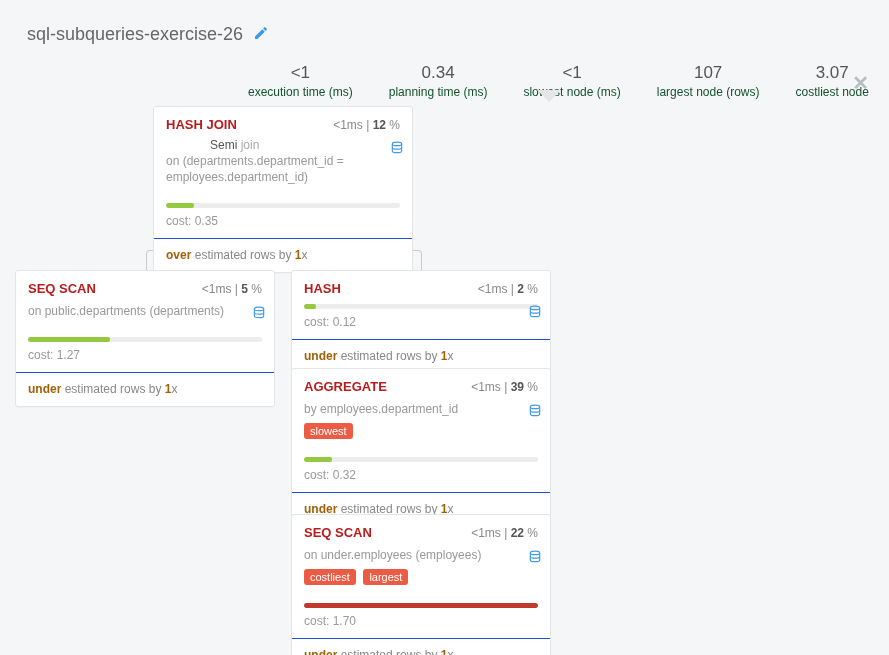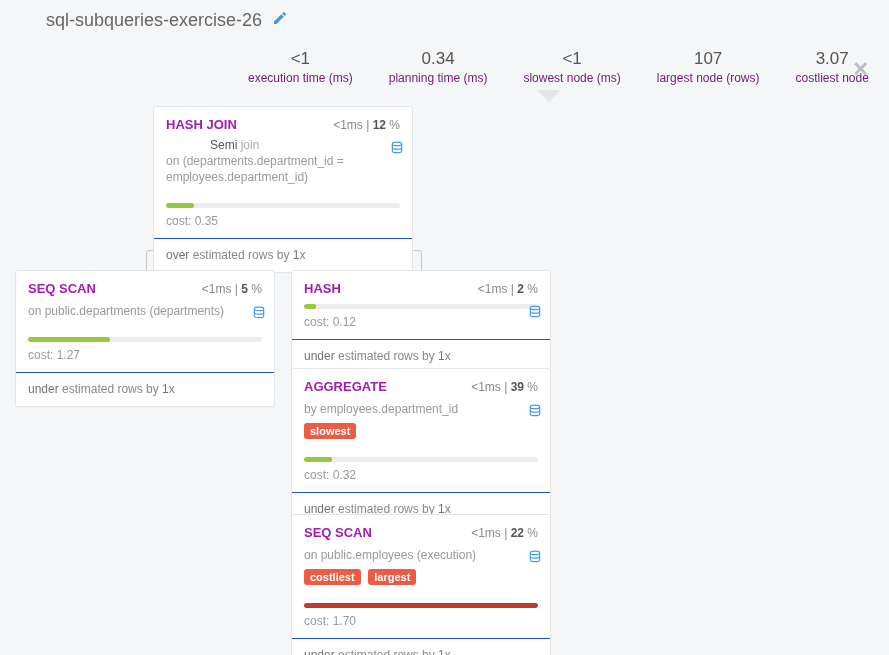--- a/index.html
+++ b/index.html
@@ -1,47 +1,47 @@
 <!DOCTYPE html>
 <html><head>
 <meta charset="utf-8">
 <style>
 * { box-sizing: border-box; margin: 0; padding: 0; }
 body { font-family: -apple-system, BlinkMacSystemFont, "Segoe UI", Helvetica, Arial, sans-serif; background: #f5f6f7; color: #555; font-size: 13px; width: 889px; height: 655px; overflow: hidden; position: relative; }
-.title-row { display: flex; align-items: flex-start; padding: 10px 0 0 46px; }
+.title-row { display: flex; align-items: center; padding: 10px 0 0 27px; margin-top: 14px; }
 .title { color: #666; font-size: 18px; font-weight: 400; }
 .edit-icon { color: #3f9ae8; margin-left: 10px; }
 .metrics { display: flex; justify-content: flex-start; padding: 18px 0 0 230px; position: relative; }
 .metric { text-align: center; padding: 0 18px; }
 .metric-val { font-size: 17px; color: #555; }
-.metric-lbl { font-size: 12px; color: #701a75; margin-top: 2px; }
+.metric-lbl { font-size: 12px; color: #14532d; margin-top: 2px; }
 .close-icon { position: absolute; right: 20px; top: 26px; color: #b9bdc1; font-size: 20px; font-weight: bold; }
 .caret-down { width: 0; height: 0; position: absolute; left: 537px; top: 90px; border-left: 12px solid transparent; border-right: 12px solid transparent; border-top: 12px solid #e4e6e8; }
 .canvas { position: absolute; left: 0; top: 90px; right: 0; bottom: 0; }
 .conn { position: absolute; border: 1px solid #c8cacc; background: transparent; }
 .node { position: absolute; width: 260px; background: #fff; border: 1px solid #e3e6e8; border-radius: 3px; box-shadow: 0 1px 0 rgba(0,0,0,.02); }
 .node-head { display: flex; align-items: baseline; padding: 10px 12px 6px 12px; }
-.node-type { font-weight: 700; color: #a21caf; font-size: 13px; }
+.node-type { font-weight: 700; color: #b91c1c; font-size: 13px; }
 .node-stats { margin-left: auto; font-size: 12px; color: #888; }
 .node-stats b { color: #555; }
 .node-body { padding: 0 12px 8px 12px; position: relative; }
 .sub1 { font-size: 12px; color: #555; margin-left: 44px; }
 .sub1 .muted { color: #aaa; }
 .sub2 { font-size: 12px; color: #999; line-height: 1.35; margin-top: 1px; }
 .db-icon { position: absolute; right: 8px; top: 2px; }
 .db-icon svg { width: 14px; height: 16px; }
 .badges { margin-top: 6px; }
-.badge { display: inline-block; background: #ec5b44; color: #fff; font-size: 11px; font-weight: 700; padding: 2px 6px; border-radius: 3px; margin-right: 4px; }
+.badge { display: inline-block; background: #ec5b44; color: #fff; font-size: 11px; font-weight: 400; padding: 2px 6px; border-radius: 3px; margin-right: 4px; }
 .bar-track { height: 5px; background: #ececec; border-radius: 2px; margin: 10px 12px 0 12px; overflow: hidden; }
 .bar-fill { height: 100%; border-radius: 2px; }
 .bar-g { background: #95c940; }
 .bar-r { background: #c13a2c; }
 .cost-row { padding: 6px 12px 10px 12px; border-bottom: 1px solid #1d4ed8; font-size: 12px; color: #999; }
 .est-row { padding: 9px 12px 10px 12px; font-size: 12px; color: #888; }
-.est-row b { color: #737373; font-weight: 400; }
+.est-row b { color: #a16207; font-weight: 700; }
 </style>
 </head>
 <body>
 
 <div class="title-row">
   <span class="title">sql-subqueries-exercise-26</span>
   <span class="edit-icon">
     <svg width="16" height="16" viewBox="0 0 24 24" fill="currentColor">
         <path d="M3 17.25V21h3.75l11-11.03-3.75-3.75L3 17.25zM20.71 7.04a1 1 0 0 0 0-1.41l-2.34-2.34a1 1 0 0 0-1.41 0l-1.83 1.83 3.75 3.75 1.83-1.83z"></path>
       </svg>
@@ -167,21 +167,21 @@
     <div class="node-head">
       <span class="node-type">SEQ SCAN</span>
       <span class="node-stats"><span>&lt;1ms</span> | <b>22</b> %</span>
     </div>
     <div class="node-body">
       <span class="db-icon"><svg viewBox="0 0 24 24">
             <ellipse cx="12" cy="5" rx="8" ry="3" fill="none" stroke="#3f9ae8" stroke-width="2"></ellipse>
             <path d="M4 5v6c0 1.66 3.58 3 8 3s8-1.34 8-3V5" fill="none" stroke="#3f9ae8" stroke-width="2"></path>
             <path d="M4 11v6c0 1.66 3.58 3 8 3s8-1.34 8-3v-6" fill="none" stroke="#3f9ae8" stroke-width="2"></path>
           </svg></span>
-      <div class="sub2">on public.employees (execution)</div>
+      <div class="sub2">on under.employees (employees)</div>
       <div class="badges">
         <span class="badge">costliest</span>
         <span class="badge">largest</span>
       </div>
     </div>
     <div class="bar-track">
         <div class="bar-fill bar-r" style="width:100%"></div>
       </div>
     <div class="cost-row">cost: 1.70</div>
     <div class="est-row"><b>under</b> <span>estimated rows by</span> <b>1</b>x</div>

